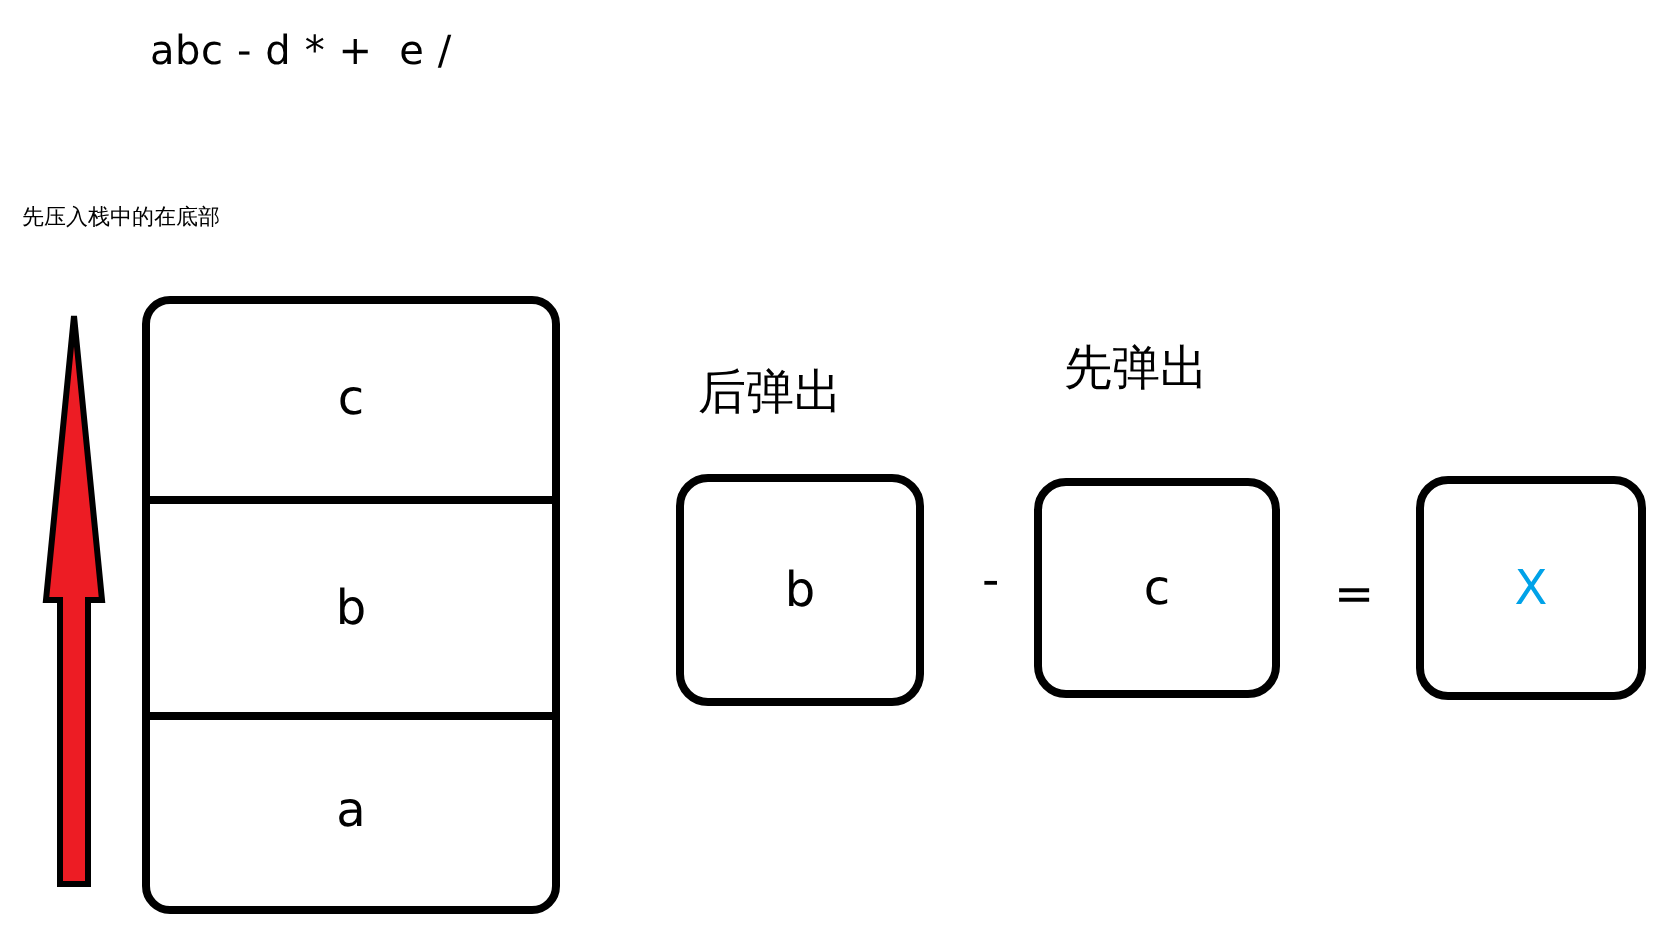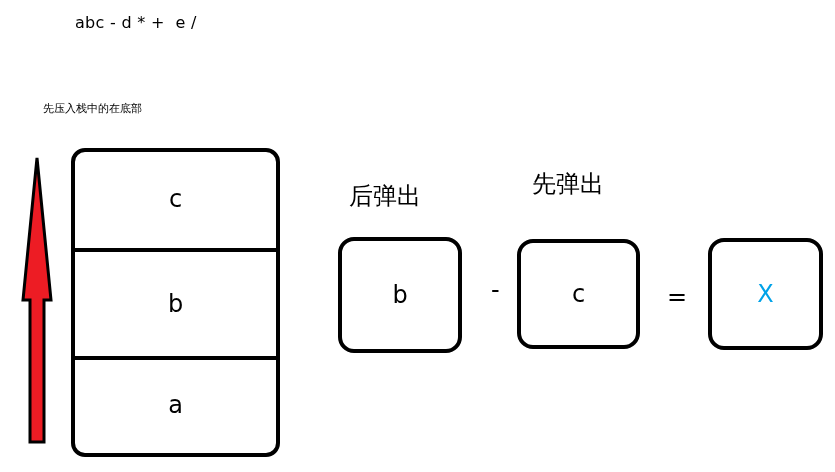--- a/index.html
+++ b/index.html
@@ -1,20 +1,20 @@
 <!DOCTYPE html>
 <html><head>
 <meta charset="utf-8">
 <style>
   html, body { margin:0; padding:0; background:#ffffff; }
   body { width:835px; height:472px; position:relative; overflow:hidden;
          font-family:"DejaVu Sans", "Liberation Sans", sans-serif; color:#000; }
   .abs { position:absolute; }
-  .expr { left:75px; top:13px; font-size:16px; white-space:pre; letter-spacing:0.3px; }
-  .note { left:11px; top:101px; font-size:11px;margin-left:32px; }
+  .expr { left:75px; top:13px; font-size:20px; white-space:pre; letter-spacing:0.3px; }
+  .note { left:11px; top:101px; font-size:11px; }
   .stack { left:71px; top:148px; width:201px; height:301px; border:4px solid #000; border-radius:14px; }
   .cell { position:absolute; left:0; right:0; display:flex; align-items:center; justify-content:center; font-size:24px; }
   .cell.c1 { top:0; height:93px; }
   .cell.c2 { top:96px; height:104px; border-top:4px solid #000; border-bottom:4px solid #000; }
   .cell.c3 { top:204px; height:97px; }
   .box { border:4px solid #000; border-radius:16px; display:flex; align-items:center; justify-content:center; font-size:24px; box-sizing:border-box; }
   .lbl { font-size:24px;text-align:center; }
   .op { font-size:24px; }
   .arrow { left:20px; top:155px; }
 </style>

